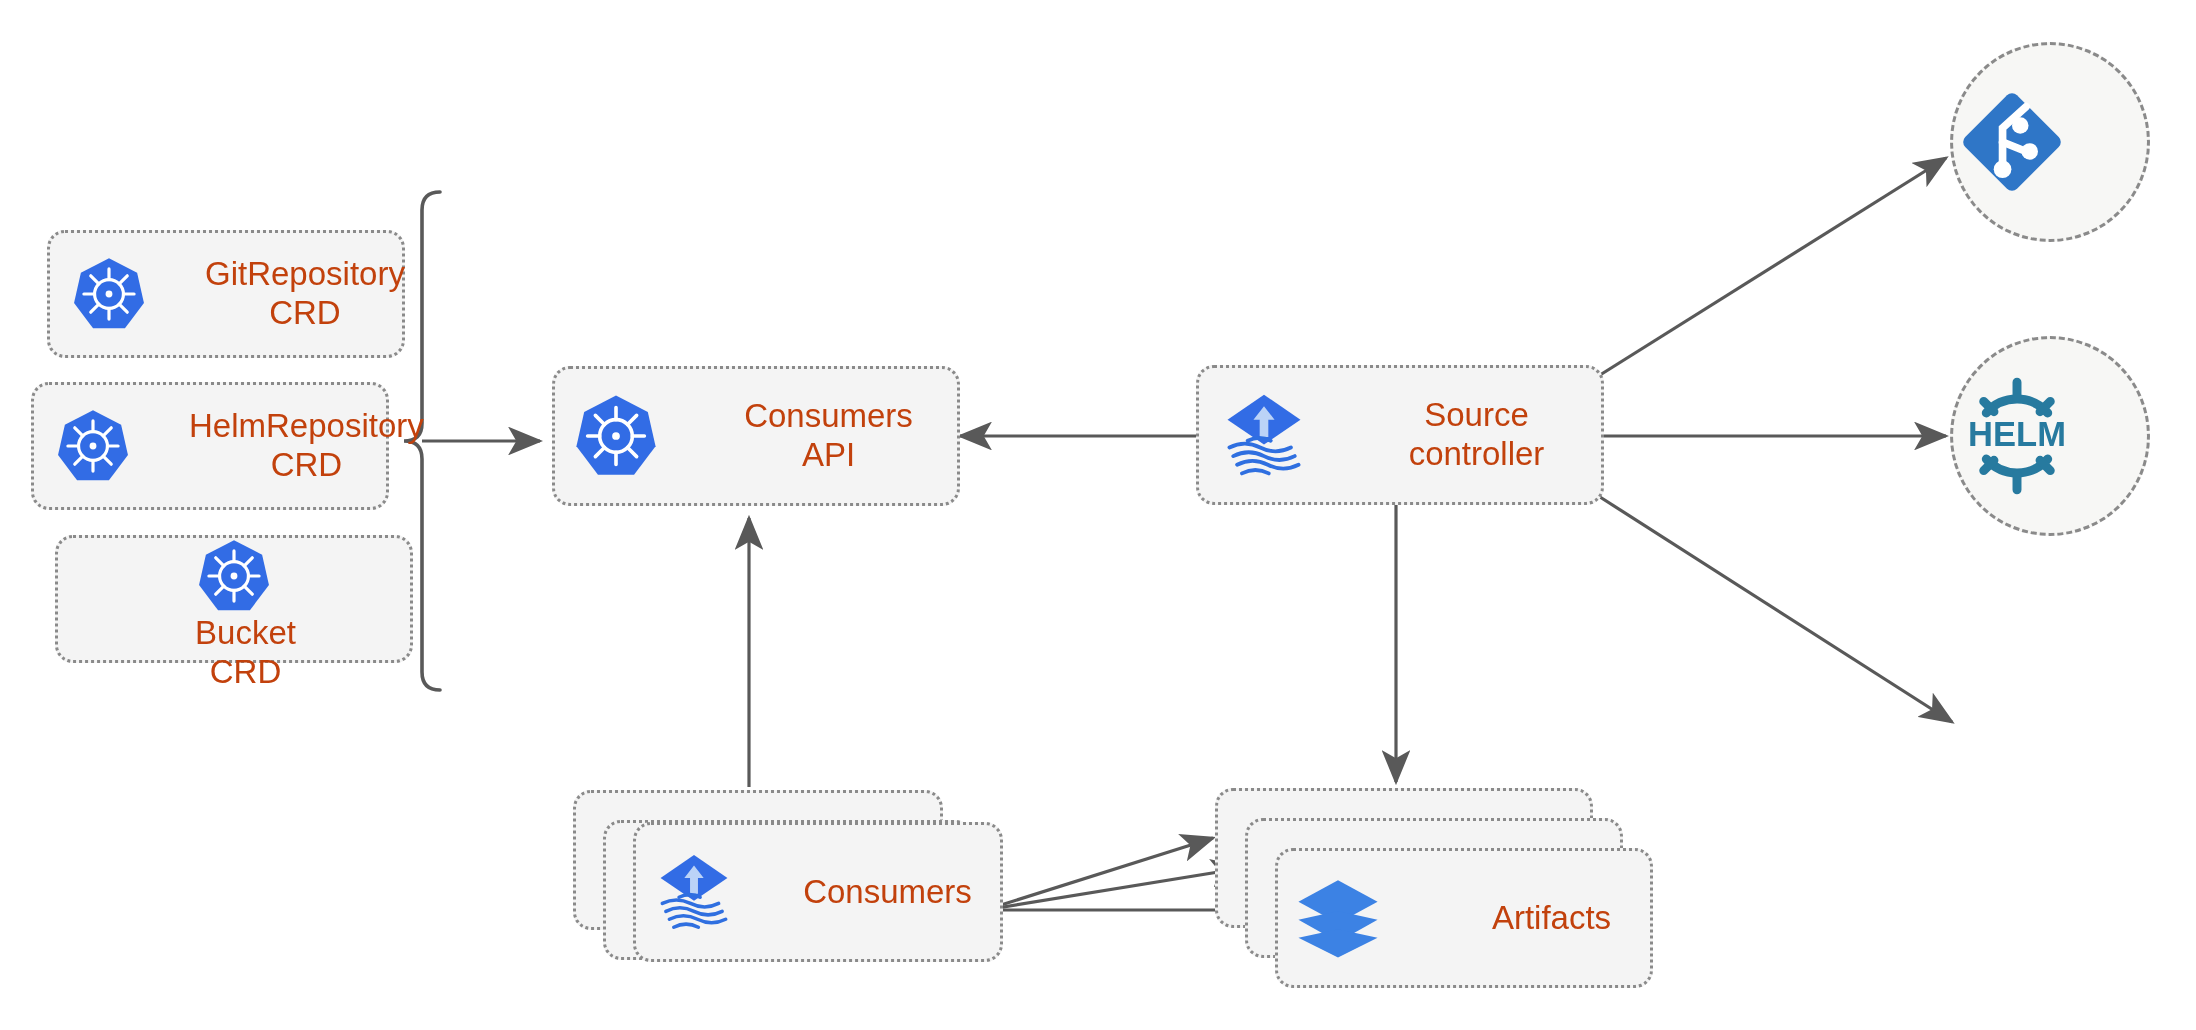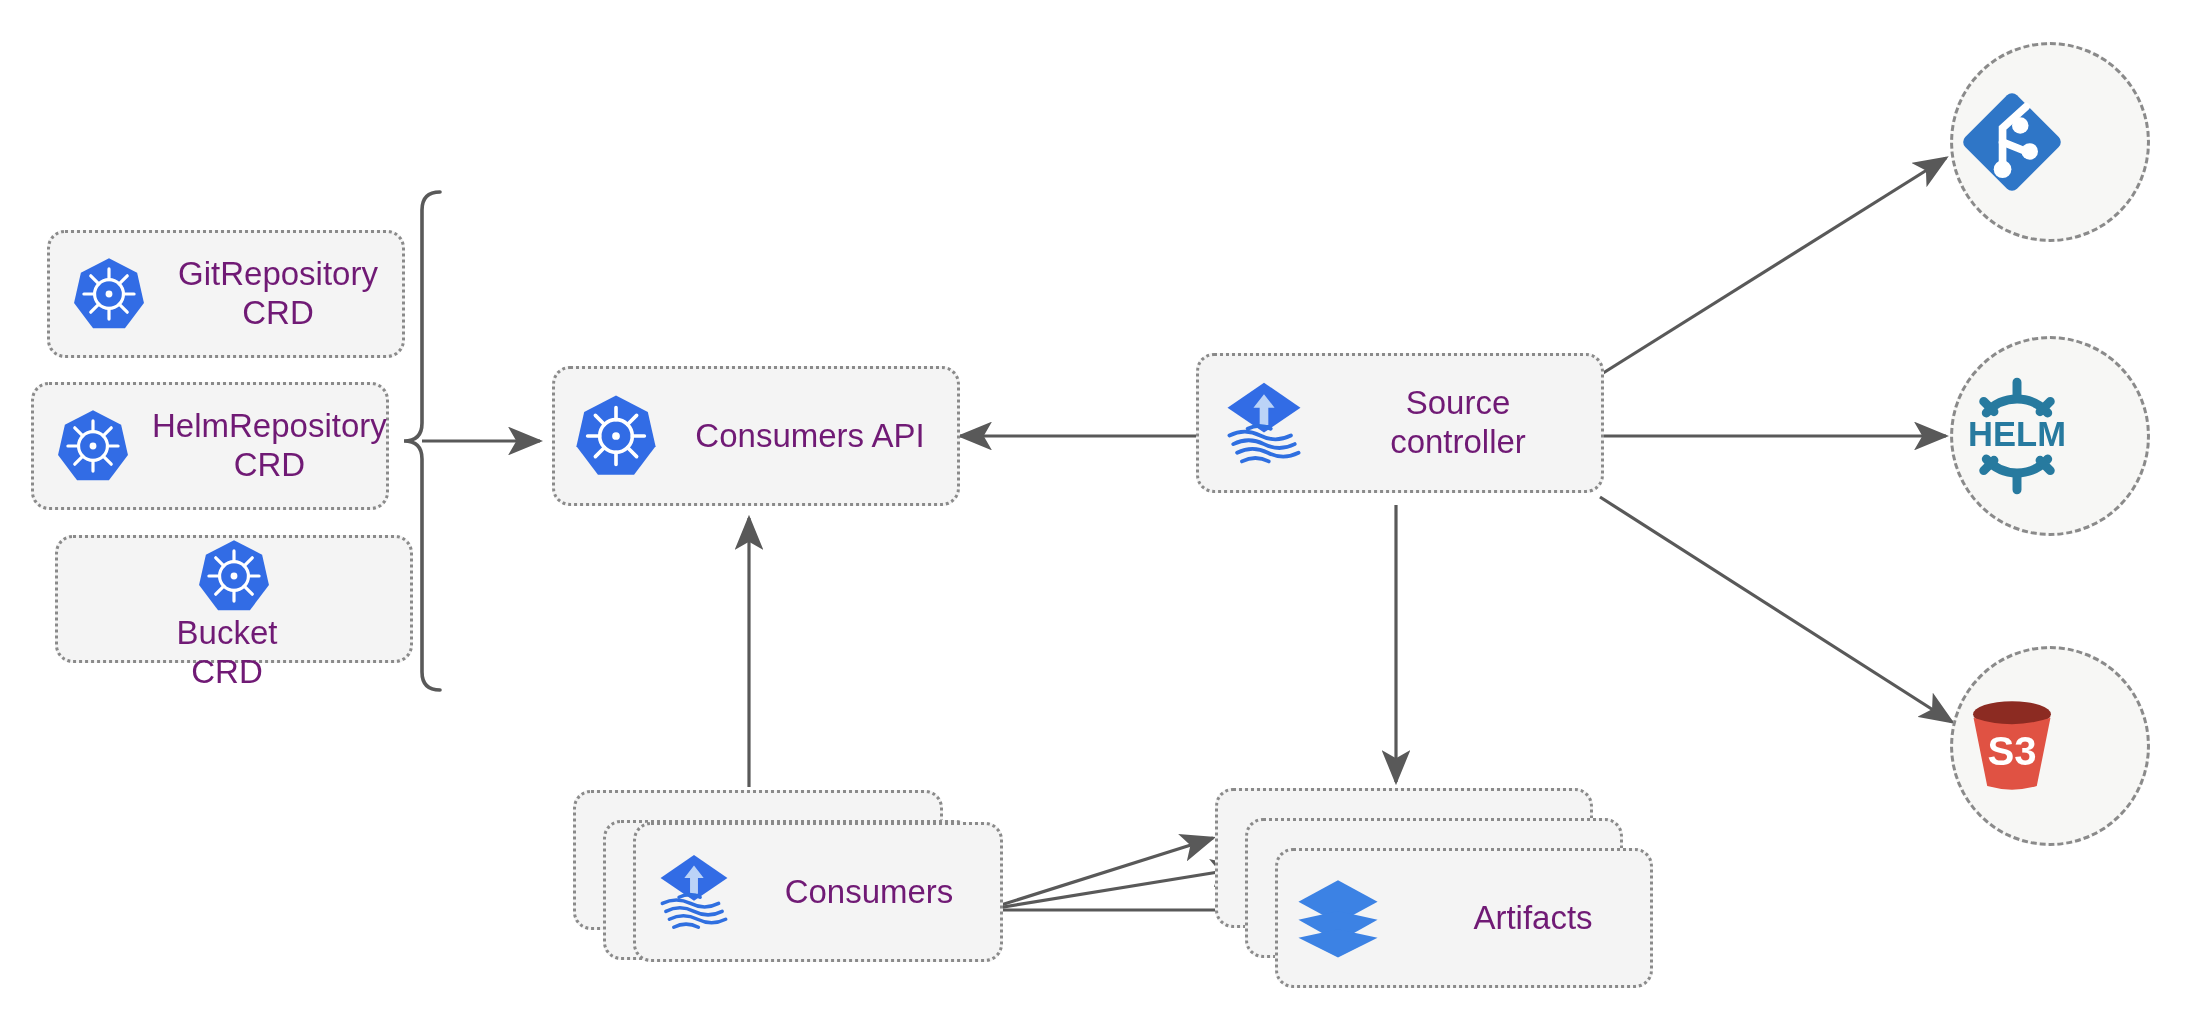--- a/index.html
+++ b/index.html
@@ -9,27 +9,28 @@
   
   .card{
     position:absolute;
     background:#f4f4f4;
     border:3px dotted #8a8a8a;
     border-radius:18px;
     box-sizing:border-box;
     display:flex;align-items:center;
   }
   .card .lbl{
-    color:#701a75;
+    color:#c2410c;
     font-size:33px;
     line-height:1.18;
     text-align:center;
     white-space:pre-line;
     flex:1;
     padding-right:14px;
+    margin-left:37px;
   }
   .card .ico{
     flex:0 0 auto;
     display:flex;align-items:center;justify-content:center;
   }
 
   
   .ghost{
     position:absolute;
     background:#f4f4f4;
@@ -142,21 +143,21 @@
           <circle cx="50" cy="50" r="19"></circle>
           <path d="M50 31 L50 17 M50 69 L50 83 M31 50 L17 50 M69 50 L83 50
                    M36.6 36.6 L26 26 M63.4 63.4 L74 74 M63.4 36.6 L74 26 M36.6 63.4 L26 74"></path>
         </g>
         <circle cx="50" cy="50" r="4.5" fill="#fff"></circle>
       </svg>
     </span>
     <span class="lbl">Consumers API</span>
   </div>
 
-  <div class="card" style="left:1196px;top:353px;width:408px;height:140px;">
+  <div class="card" style="left:1196px;top:365px;width:408px;height:140px;">
     <span class="ico" style="width:130px;">
       <svg width="96" height="96" viewBox="0 0 100 100">
         <polygon points="50,8 88,34 50,60 12,34" fill="#326CE5"></polygon>
         <path d="M50 20 L61 34 L54.5 34 L54.5 52 L45.5 52 L45.5 34 L39 34 Z" fill="#BBD3F7"></path>
         <g stroke="#2F6FE0" stroke-width="4" stroke-linecap="round" fill="none">
           <path d="M18 72 Q34 64 50 72 Q66 80 82 72"></path>
           <path d="M22 81 Q38 73 54 81 Q70 89 86 81"></path>
           <path d="M14 63 Q30 55 46 63 Q62 71 78 63"></path>
           <path d="M27 90 Q41 83 55 90"></path>
           <path d="M33 56 Q45 50 57 56"></path>
@@ -218,21 +219,14 @@
         <path d="M26 32 A32 32 0 0 1 74 32"></path>
         <path d="M26 68 A32 32 0 0 0 74 68"></path>
         <path d="M50 8 L50 20 M50 80 L50 92
                  M24 23 L32 31 M68 69 L76 77
                  M76 23 L68 31 M32 69 L24 77"></path>
       </g>
       <text x="50" y="58" text-anchor="middle" fill="#277A9F" font-family="Liberation Sans, sans-serif" font-size="27" font-weight="bold">HELM</text>
     </svg>
   </div>
 
-  <div class="circ" style="left:1950px;top:646px;width:200px;height:200px;">
-    <svg width="118" height="118" viewBox="0 0 100 100">
-      <ellipse cx="50" cy="23" rx="33" ry="11" fill="#8C2B22"></ellipse>
-      <path d="M17.4 26 Q50 37 82.6 26 L71 84 Q50 90 29 84 Z" fill="#E05243"></path>
-      <text x="50" y="66" text-anchor="middle" fill="#fff" font-family="Liberation Sans, sans-serif" font-size="34" font-weight="bold">S3</text>
-    </svg>
-  </div>
 
 </div>
 
 </body></html>

